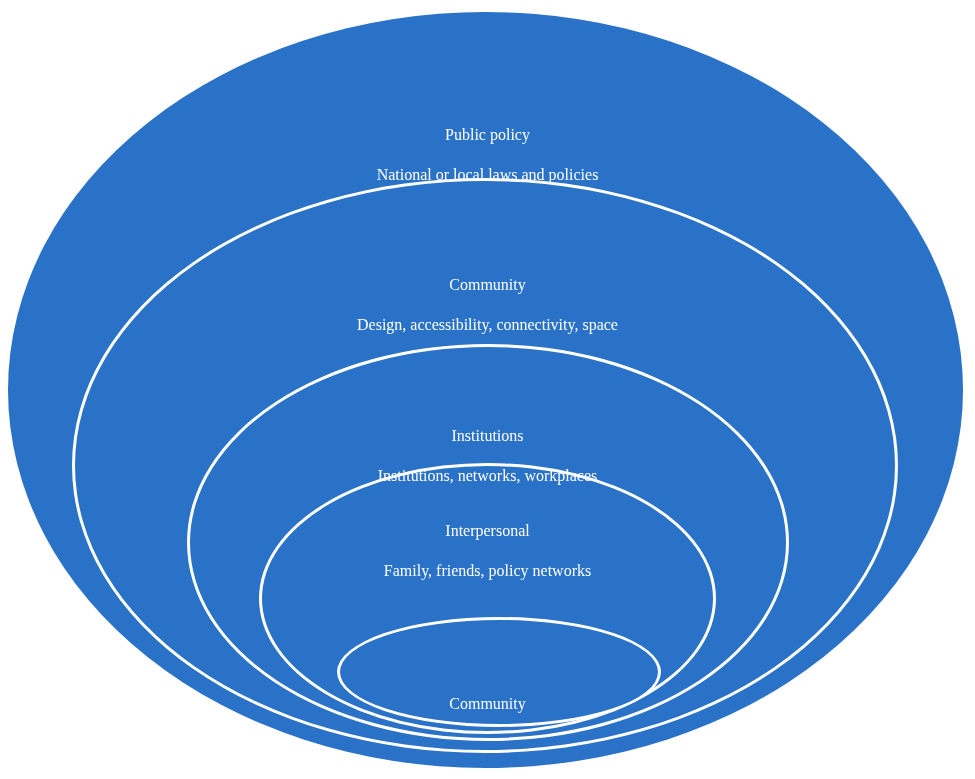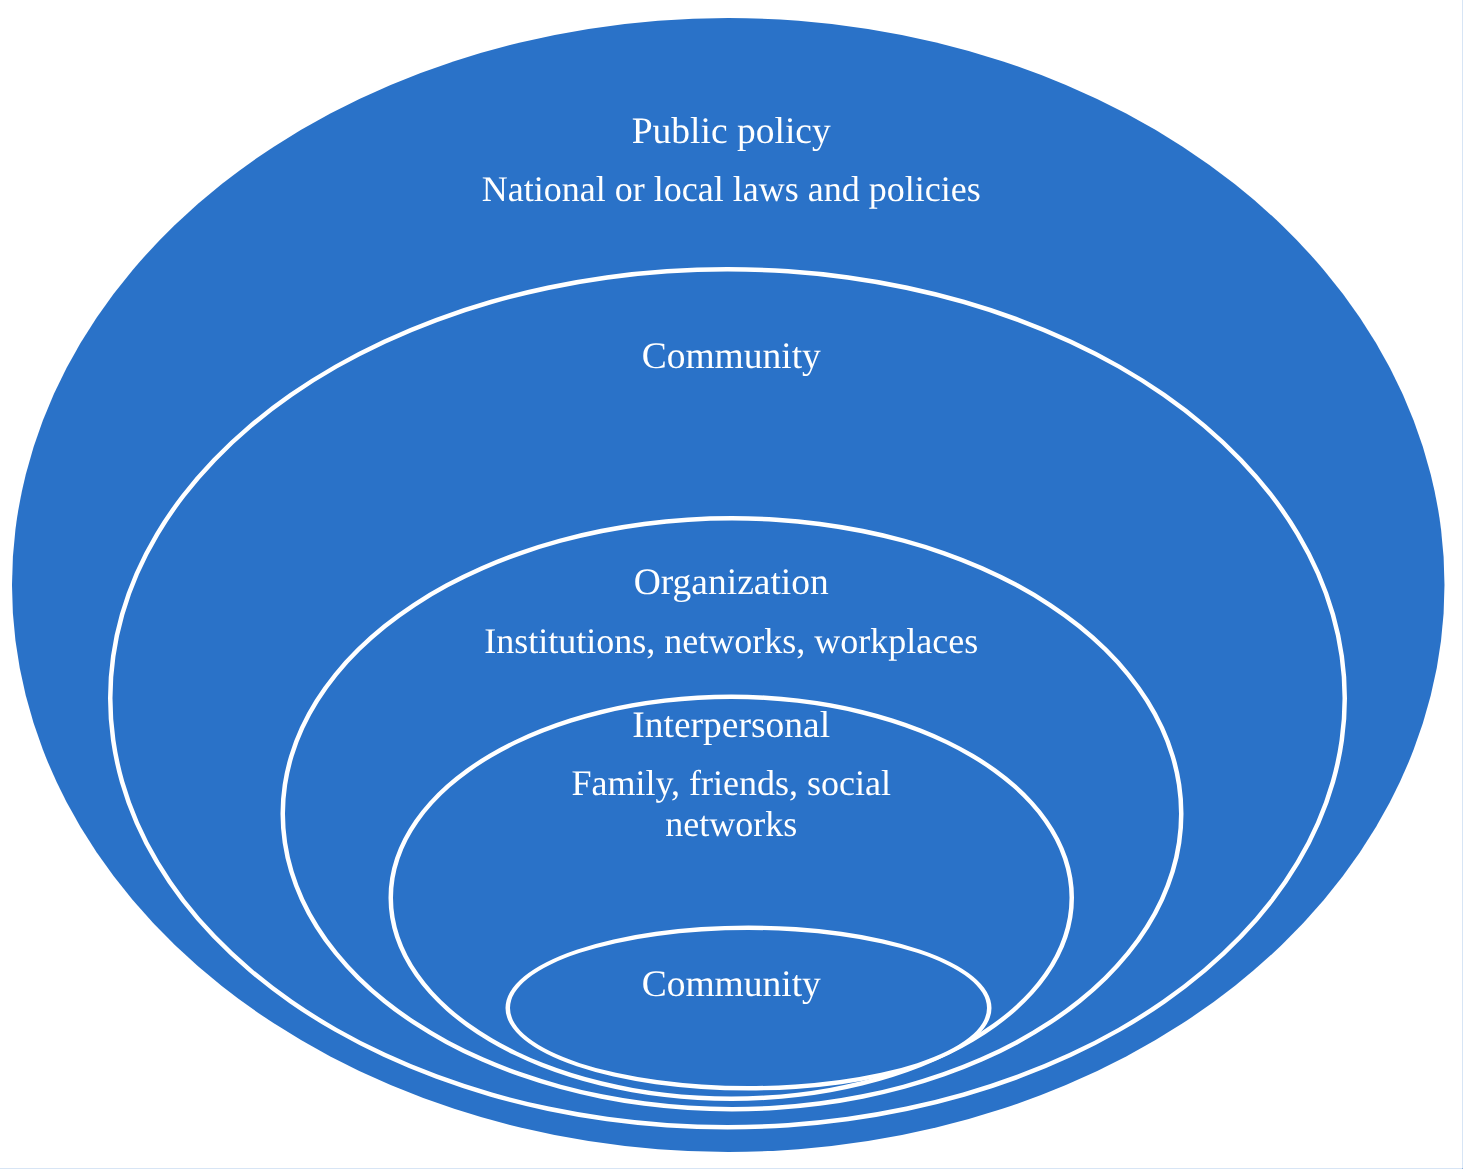--- a/index.html
+++ b/index.html
@@ -42,25 +42,26 @@
     color: var(--text, #ffffff);
     pointer-events: none;
   }
   .lg1 { top: 75px; }
   .lg2 { top: 225px; }
   .lg3 { top: 376px; }
   .lg4 { top: 471px; }
   .lg5 { top: 644px; }
 
   .title {
-    font-size: 25px;
+    font-size: 16px;
     line-height: 26px;
+    margin-top: 47px;
   }
   .subtitle {
-    font-size: 24px;
+    font-size: 16px;
     line-height: 27px;
     margin-top: 13px;
   }
   
   .lg4 .subtitle {
     width: 240px;
     margin-left: auto;
     margin-right: auto;
   }
 </style>
@@ -75,29 +76,30 @@
   <div class="ellipse e4 outlined"></div>
   <div class="ellipse e5 outlined"></div>
 
   <div class="label-group lg1">
     <div class="title">Public policy</div>
     <div class="subtitle">National or local laws and policies</div>
   </div>
 
   <div class="label-group lg2">
     <div class="title">Community</div>
+    <div class="subtitle">Design, accessibility, connectivity, space</div>
   </div>
 
   <div class="label-group lg3">
-    <div class="title">Organization</div>
+    <div class="title">Institutions</div>
     <div class="subtitle">Institutions, networks, workplaces</div>
   </div>
 
   <div class="label-group lg4">
     <div class="title">Interpersonal</div>
-    <div class="subtitle">Family, friends, social networks</div>
+    <div class="subtitle">Family, friends, policy networks</div>
   </div>
 
   <div class="label-group lg5">
     <div class="title">Community</div>
   </div>
 
 </div>
 
 </body></html>

